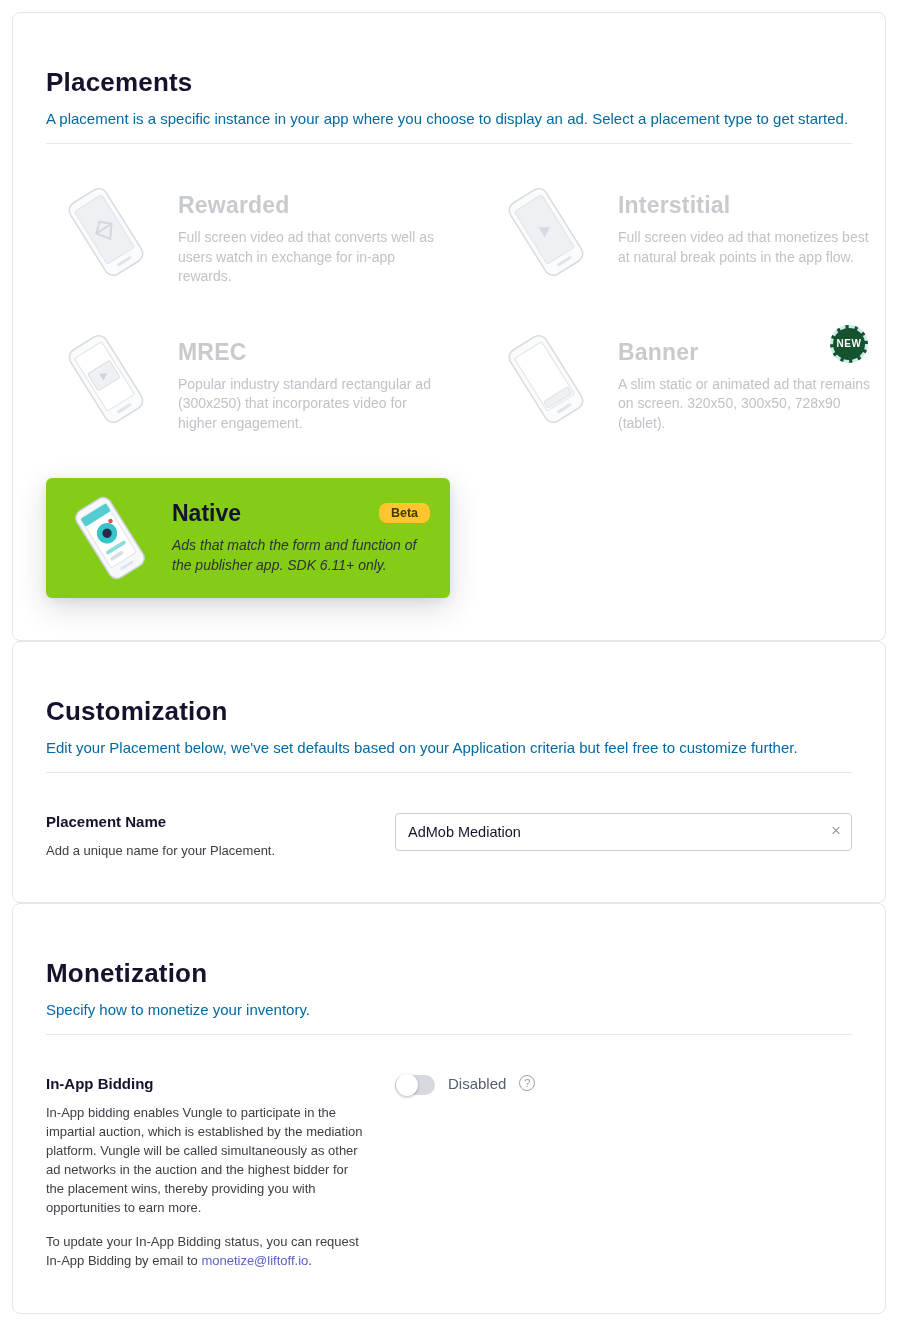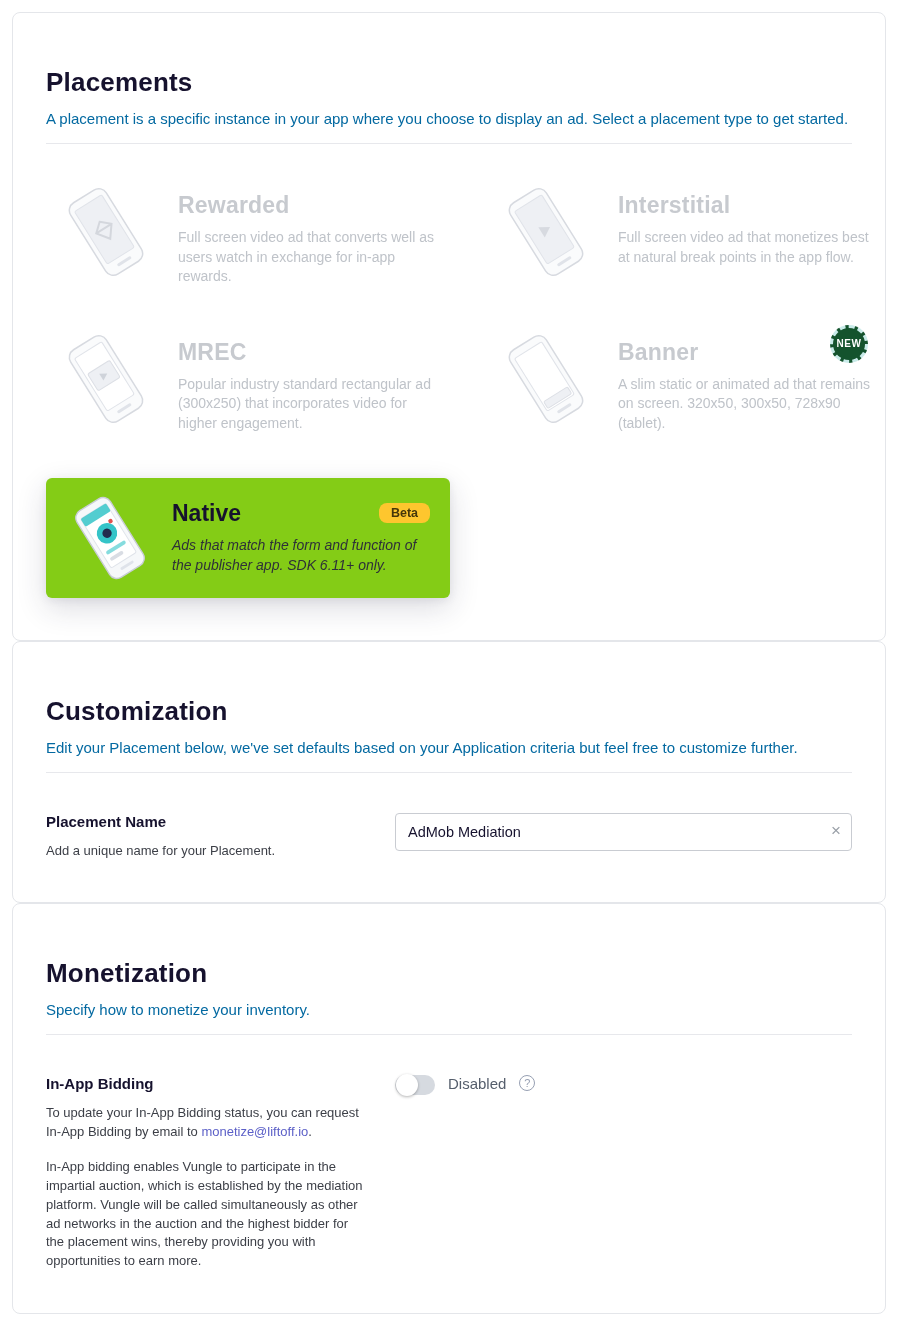--- a/index.html
+++ b/index.html
@@ -294,22 +294,22 @@
   </section>
 
   <section class="card">
     <h1 class="card-title">Monetization</h1>
     <p class="card-sub">Specify how to monetize your inventory.</p>
     <hr class="divider">
 
     <div class="field-row">
       <div>
         <div class="field-label">In-App Bidding</div>
+        <div class="field-desc">In-App bidding enables Vungle to participate in the impartial auction, which is established by the mediation platform. Vungle will be called simultaneously as other ad networks in the auction and the highest bidder for the placement wins, thereby providing you with opportunities to earn more.</div>
         <div class="field-desc"><span>To update your In-App Bidding status, you can request In-App Bidding by email to </span><a class="email-link">monetize@liftoff.io</a><span>.</span></div>
-        <div class="field-desc">In-App bidding enables Vungle to participate in the impartial auction, which is established by the mediation platform. Vungle will be called simultaneously as other ad networks in the auction and the highest bidder for the placement wins, thereby providing you with opportunities to earn more.</div>
       </div>
       <div class="toggle-row">
         <div class="toggle">
           <div class="toggle-knob"></div>
         </div>
         <span class="toggle-state">Disabled</span>
         <span class="help-icon">?</span>
       </div>
     </div>
   </section>

